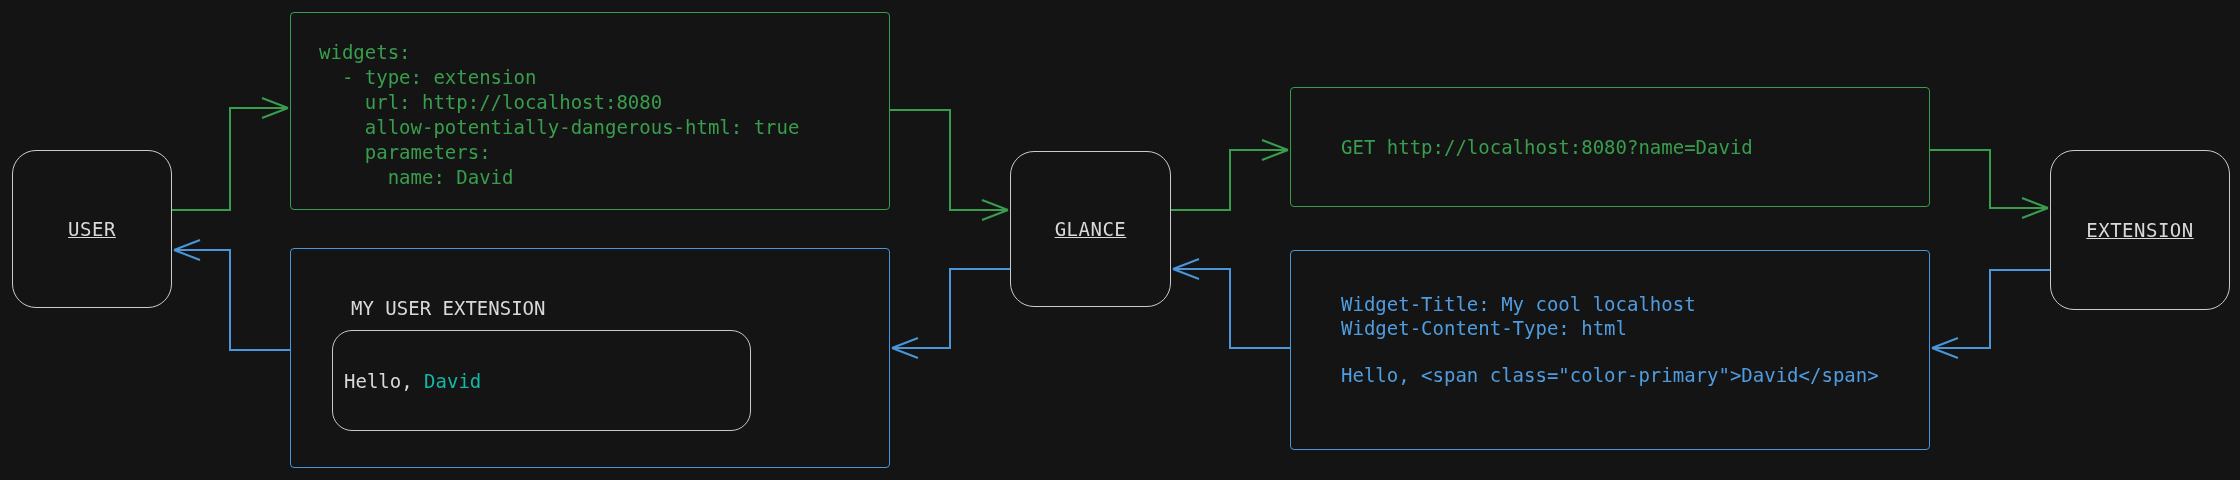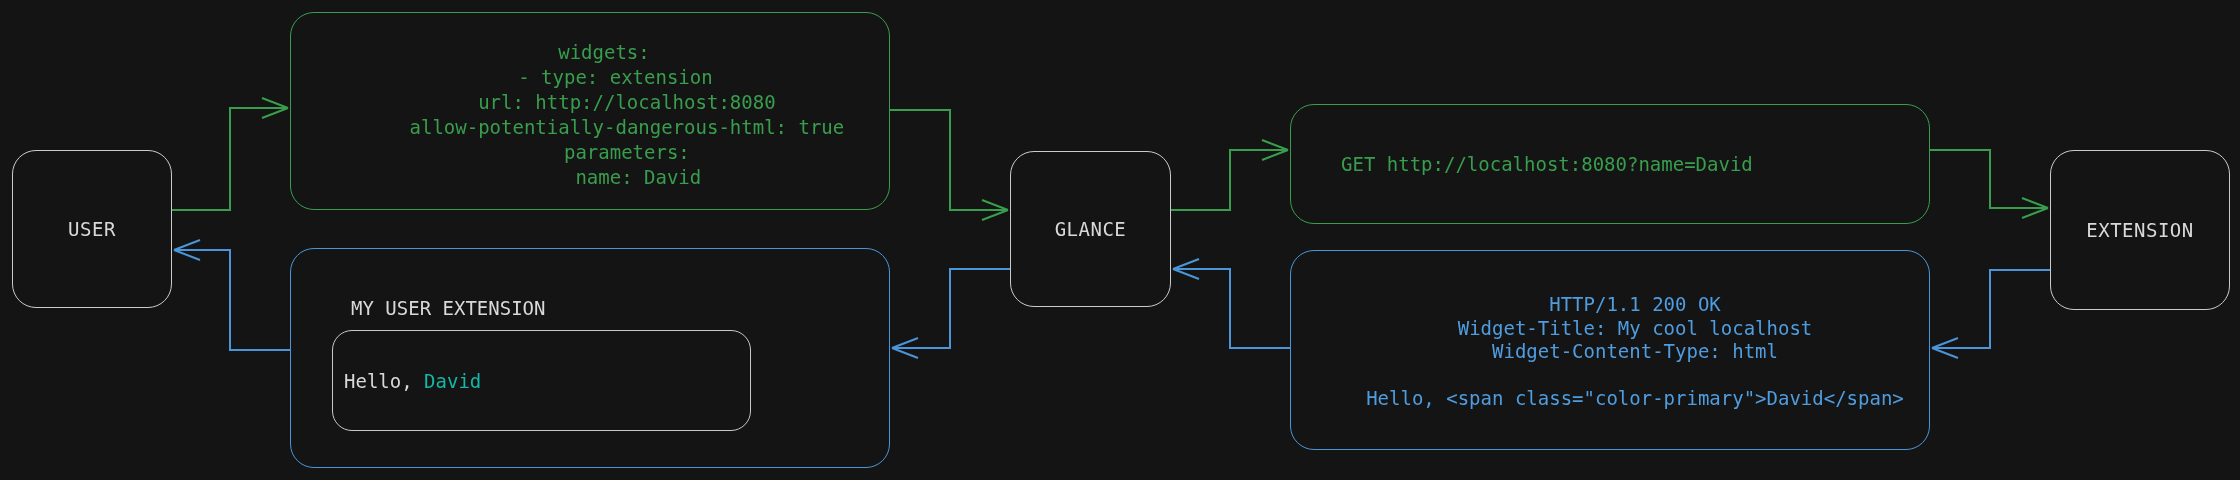--- a/index.html
+++ b/index.html
@@ -8,36 +8,36 @@
     font-family:"DejaVu Sans Mono","Liberation Mono",monospace;
   }
   .wires{position:absolute;left:0;top:0;width:2240px;height:480px;}
   .wires path{fill:none;stroke-width:2px;}
   .wires path.g{stroke:#389e4d;}
   .wires path.b{stroke:#4a96d8;}
 
   .node{
     position:absolute;box-sizing:border-box;border:1.5px solid #cbcbcb;border-radius:24px;
     display:flex;align-items:center;justify-content:center;
-    color:#d9d9d9;font-size:19px;letter-spacing:0.5px;background:transparent;
+    color:#d9d9d9;font-size:19px;letter-spacing:0.5px;background:transparent;text-decoration:underline;
   }
   #node-user{left:12px;top:150px;width:160px;height:158px;}
   #node-glance{left:1010px;top:151px;width:161px;height:156px;}
   #node-extension{left:2050px;top:150px;width:180px;height:160px;}
 
-  .box{position:absolute;box-sizing:border-box;border:1.5px solid;border-radius:24px;background:transparent;text-align:center;}
+  .box{position:absolute;box-sizing:border-box;border:1.5px solid;border-radius:4px;background:transparent;}
   .box.green{border-color:#389e4d;color:#389e4d;}
   .box.blue{border-color:#4a96d8;color:#4f9de0;}
 
   .code{font-size:19px;white-space:pre;}
 
   #box-config{left:290px;top:12px;width:600px;height:198px;padding:27px 0 0 28px;}
   #box-config .code{line-height:25px;}
 
-  #box-request{left:1290px;top:104px;width:640px;height:120px;display:flex;align-items:center;padding-left:50px;}
+  #box-request{left:1290px;top:87px;width:640px;height:120px;display:flex;align-items:center;padding-left:50px;}
 
   #box-response{left:1290px;top:250px;width:640px;height:200px;padding:42px 0 0 50px;}
   #box-response .code{line-height:23.5px;min-height:23.5px;}
 
   #box-widget{left:290px;top:248px;width:600px;height:220px;}
   .widget-title{position:absolute;left:60px;top:47px;color:#d9d9d9;font-size:19px;line-height:24px;white-space:pre;}
   .widget-inner{
     position:absolute;left:41px;top:81px;width:419px;height:101px;box-sizing:border-box;
     border:1.5px solid #c9c9c9;border-radius:20px;
     display:flex;align-items:center;padding-left:11px;
@@ -80,21 +80,20 @@
     <div class="code">    allow-potentially-dangerous-html: true</div>
     <div class="code">    parameters:</div>
     <div class="code">      name: David</div>
   </div>
 
   <div class="box green" id="box-request">
     <div class="code">GET http://localhost:8080?name=David</div>
   </div>
 
   <div class="box blue" id="box-response">
-    <div class="code">HTTP/1.1 200 OK</div>
     <div class="code">Widget-Title: My cool localhost</div>
     <div class="code">Widget-Content-Type: html</div>
     <div class="code"></div>
     <div class="code">Hello, &lt;span class="color-primary"&gt;David&lt;/span&gt;</div>
   </div>
 
   <div class="box blue" id="box-widget">
     <div class="widget-title">MY USER EXTENSION</div>
     <div class="widget-inner">
       <span>Hello, </span><span class="hl">David</span>

